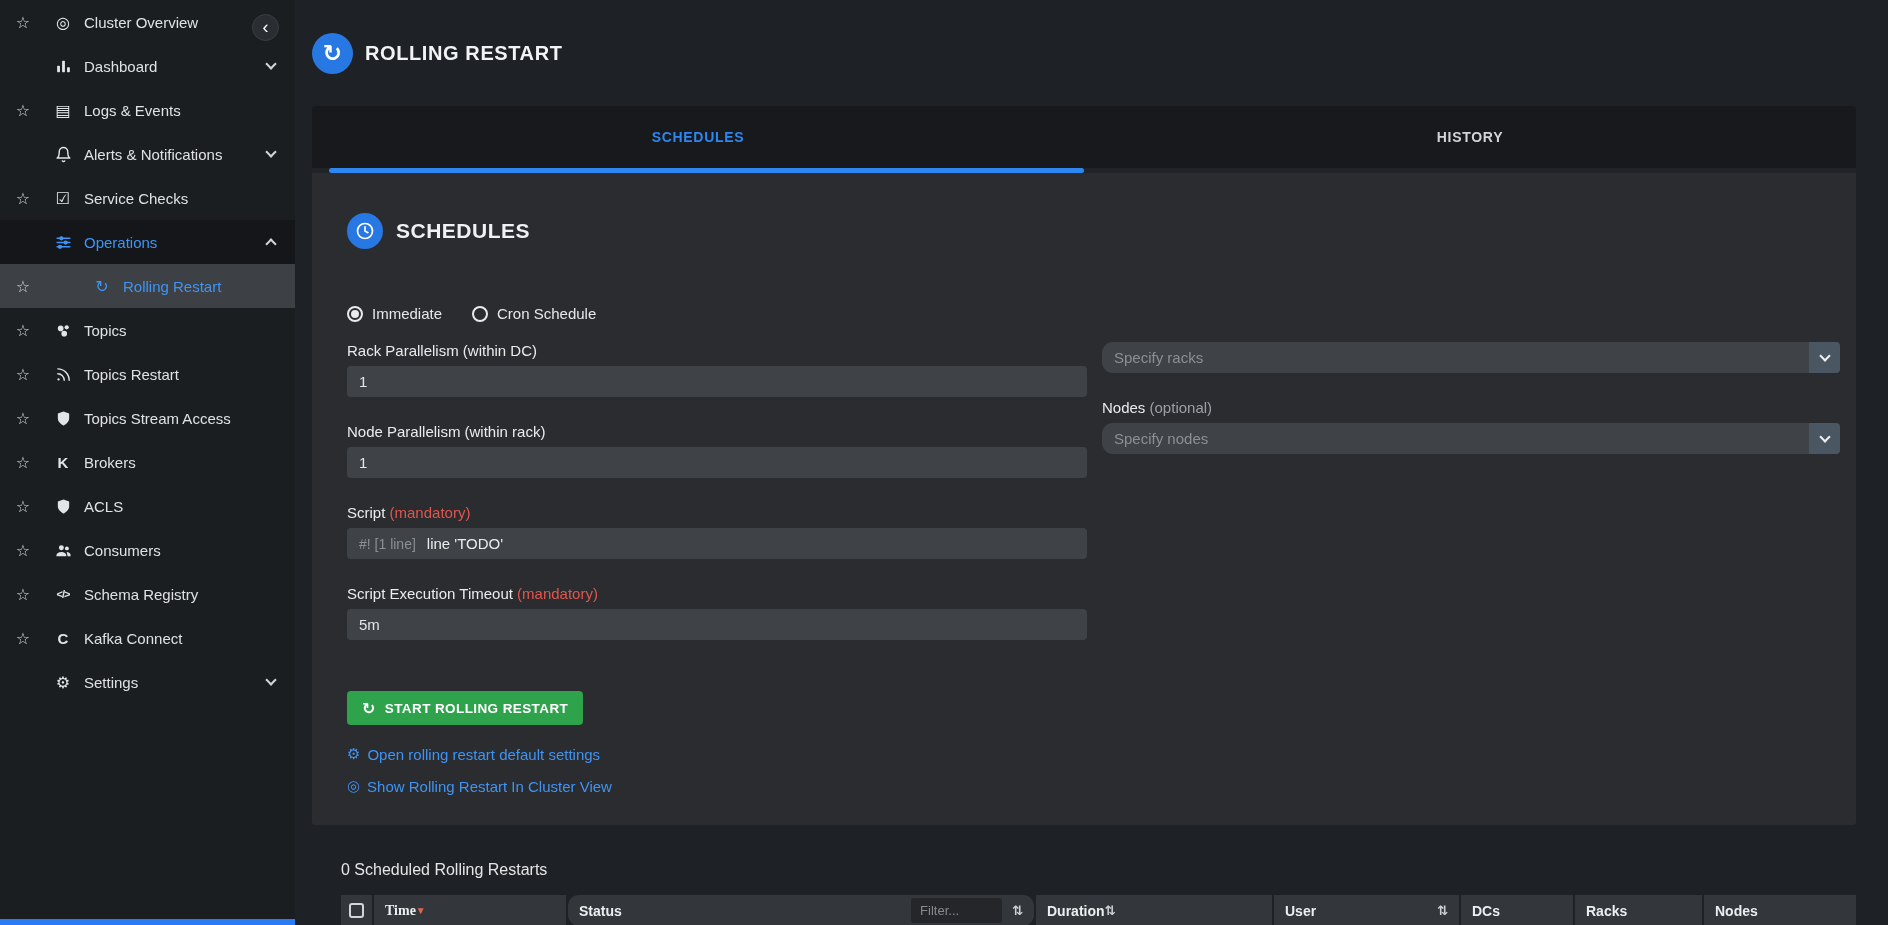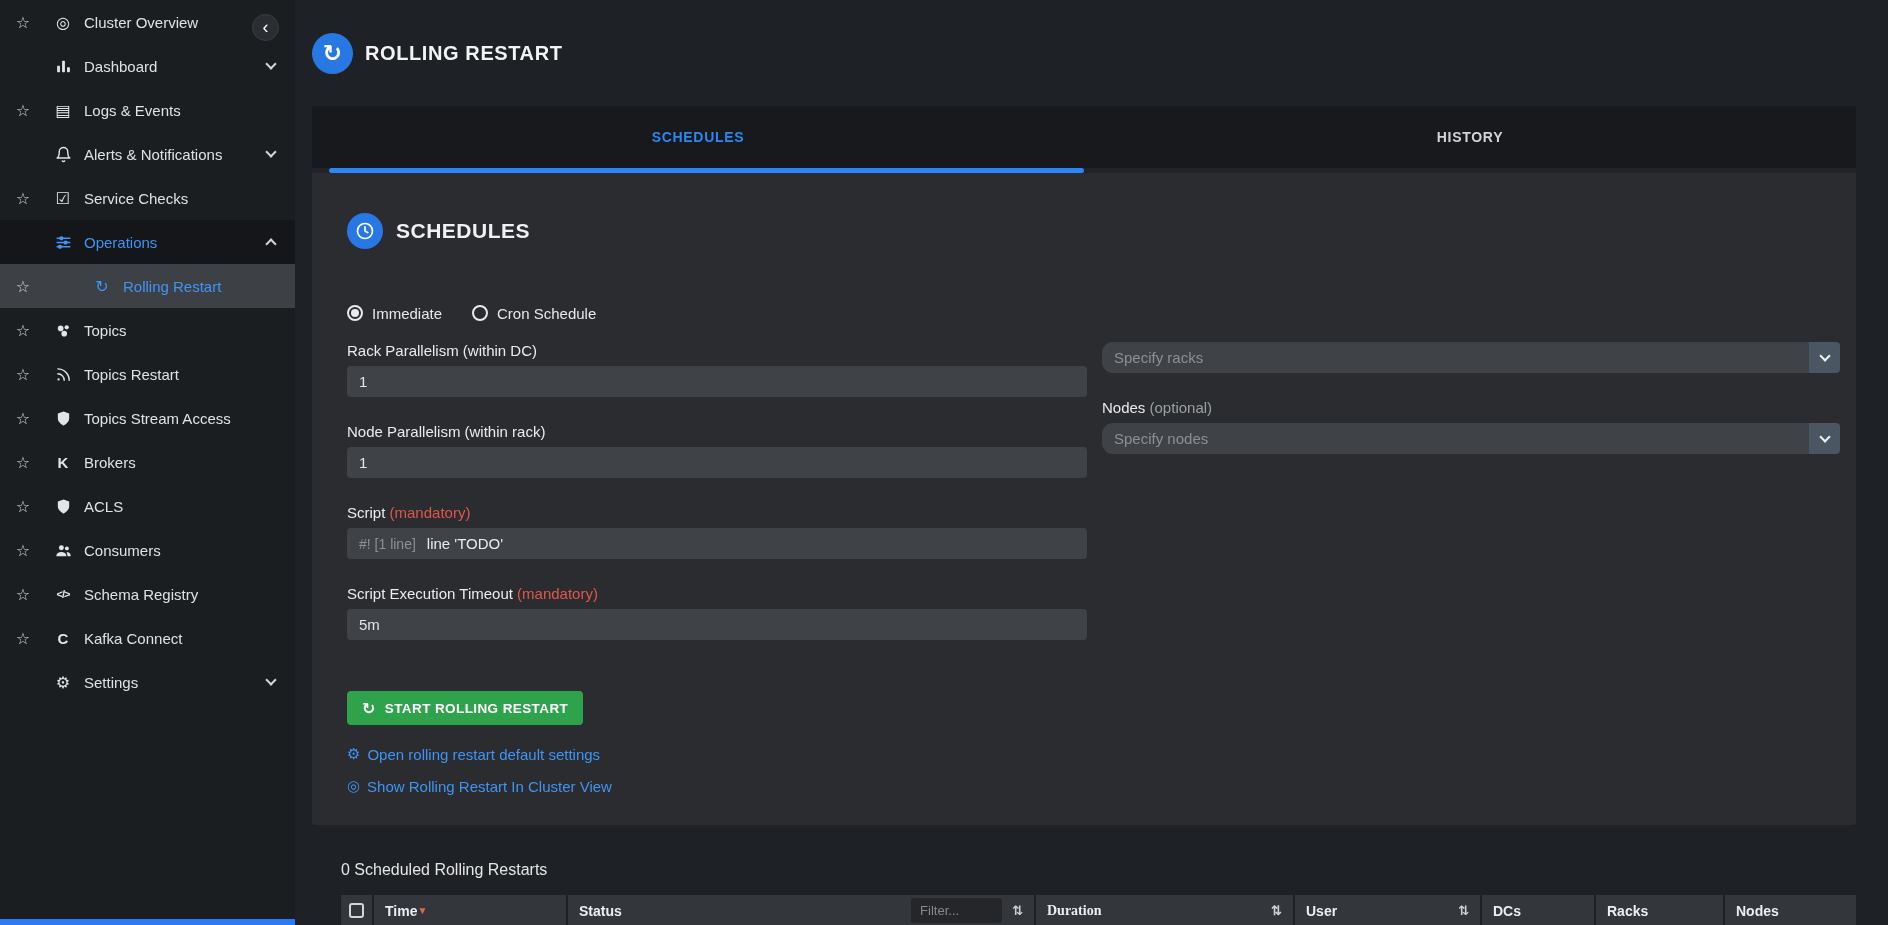--- a/index.html
+++ b/index.html
@@ -53,21 +53,21 @@
   .tab{flex:1;display:flex;align-items:center;justify-content:center;font-size:14px;font-weight:bold;letter-spacing:0.7px;color:#d2d4d6;padding-bottom:6px;cursor:pointer;}
   .tab.active{color:var(--tab-accent);}
   .tab-track{position:absolute;left:0;right:0;bottom:0;height:5px;background:#202327;}
   .tab-indicator{position:absolute;left:17px;bottom:0;width:calc(50% - 17px);height:5px;background:var(--tab-accent);border-radius:3px;}
   .card-body{padding:40px 16px 30px 35px;}
 
   .section-head{display:flex;align-items:center;gap:13px;}
   .section-title{font-size:21px;font-weight:bold;letter-spacing:0.5px;color:#f0f1f3;}
 
   .radio-row{margin-top:56px;display:flex;gap:30px;align-items:center;}
-  .radio-opt{display:flex;gap:9px;font-size:15px;cursor:pointer;}
+  .radio-opt{display:flex;align-items:center;gap:9px;font-size:15px;cursor:pointer;}
   .radio{width:16px;height:16px;border-radius:50%;border:2px solid #e8eaec;position:relative;flex:none;}
   .radio.checked::after{content:"";position:absolute;inset:2px;border-radius:50%;background:#e8eaec;}
 
   .form-cols{margin-top:20px;display:flex;gap:15px;}
   .col-left{width:740px;flex:none;}
   .col-right{flex:1;min-width:0;}
   .field{margin-bottom:26px;}
   .field-label{font-size:15px;margin-bottom:7px;color:#e9ebed;}
   .flag-mandatory{color:var(--red);}
   .flag-optional{color:#9aa0a5;}
@@ -86,23 +86,23 @@
   .link-row{margin-top:20px;display:flex;align-items:center;gap:7px;color:var(--accent);font-size:15px;cursor:pointer;width:max-content;}
   .link-row + .link-row{margin-top:14px;}
   .link-row .g{font-size:15px;}
 
   
   .table-area{margin-left:29px;}
   .summary{margin-top:36px;font-size:16px;color:#e5e5e5;}
   .thead{margin-top:16px;display:flex;gap:2px;}
   .th{background:#33373b;height:31px;display:flex;align-items:center;font-size:14px;font-weight:bold;padding:0 11px;color:#eceef0;}
   .th.cb{width:31px;flex:none;padding:0;justify-content:center;}
-  .th.c-time{width:192px;flex:none;justify-content:flex-start;}
-  .th.c-status{width:466px;flex:none;}
-  .th.c-duration{width:257px;flex:none;justify-content:space-between;font-family:Liberation Serif, serif;}
+  .th.c-time{width:192px;flex:none;justify-content:flex-start;font-family:Liberation Serif, serif;}
+  .th.c-status{width:466px;flex:none;border-radius:11px;}
+  .th.c-duration{width:236px;flex:none;}
   .th.c-user{width:185px;flex:none;justify-content:space-between;}
   .th.c-dcs{width:112px;flex:none;}
   .th.c-racks{width:127px;flex:none;}
   .th.c-nodes{flex:1;}
   .checkbox{width:15px;height:15px;border:2px solid #d3d6d9;border-radius:3px;cursor:pointer;}
   .sort-caret{color:#e0664e;font-size:10px;cursor:pointer;}
   .sort-dual{color:#ccd0d3;font-size:13px;cursor:pointer;}
   .filter-input{margin-left:auto;width:91px;height:25px;background:#24262a;border:none;border-radius:3px;color:#c6c9cc;font-size:13px;padding:0 9px;font-family:inherit;outline:none;margin-right:10px;}
   .filter-input::placeholder{color:#85898d;}
 </style>

